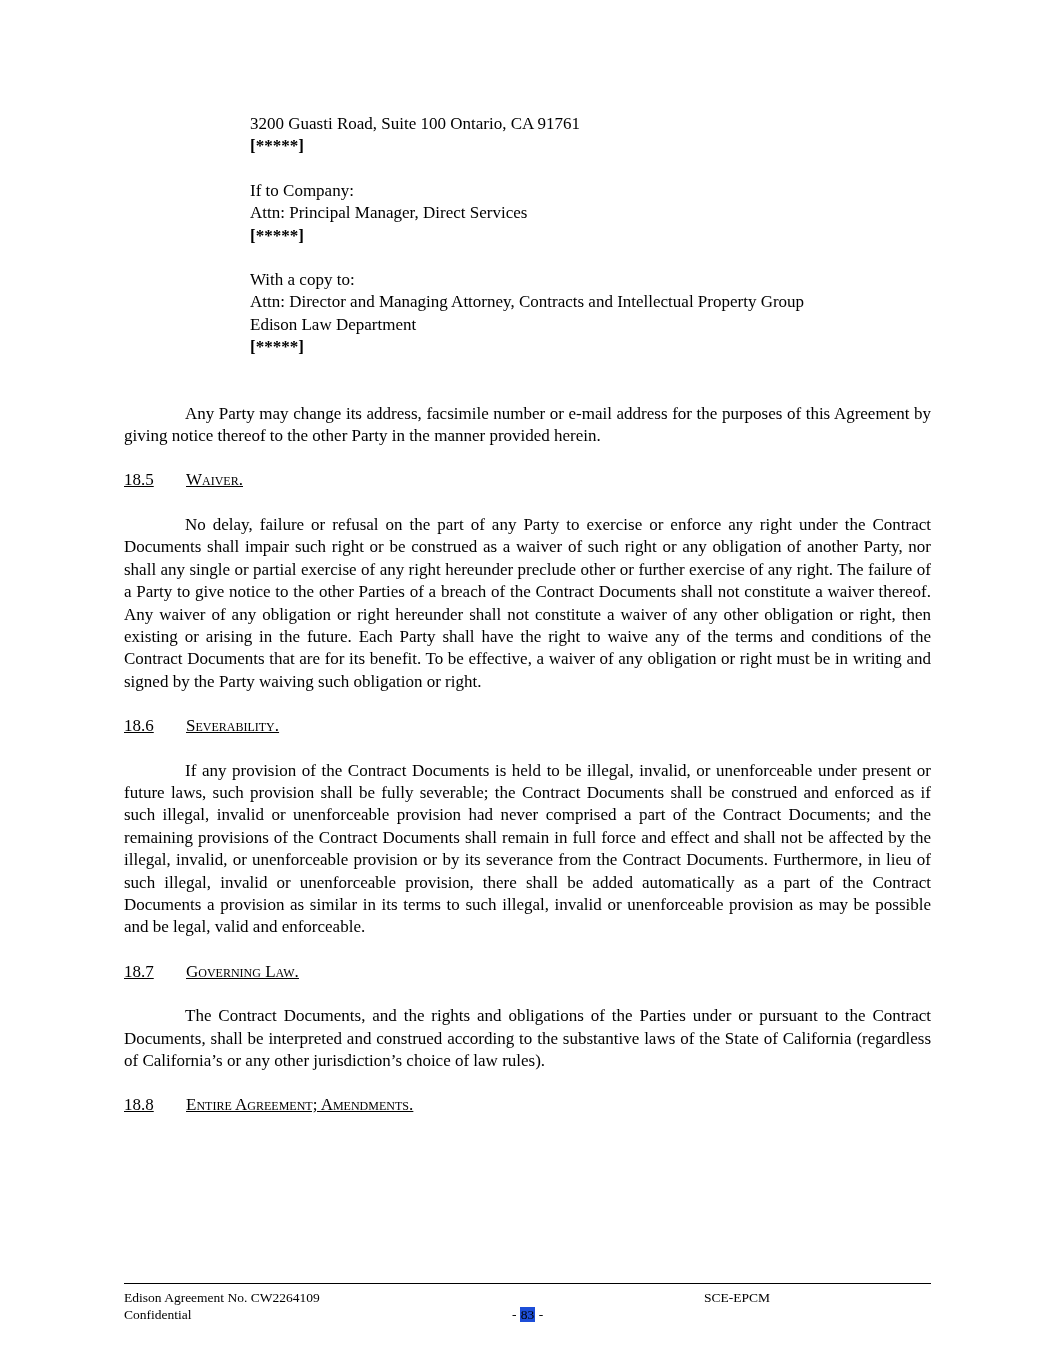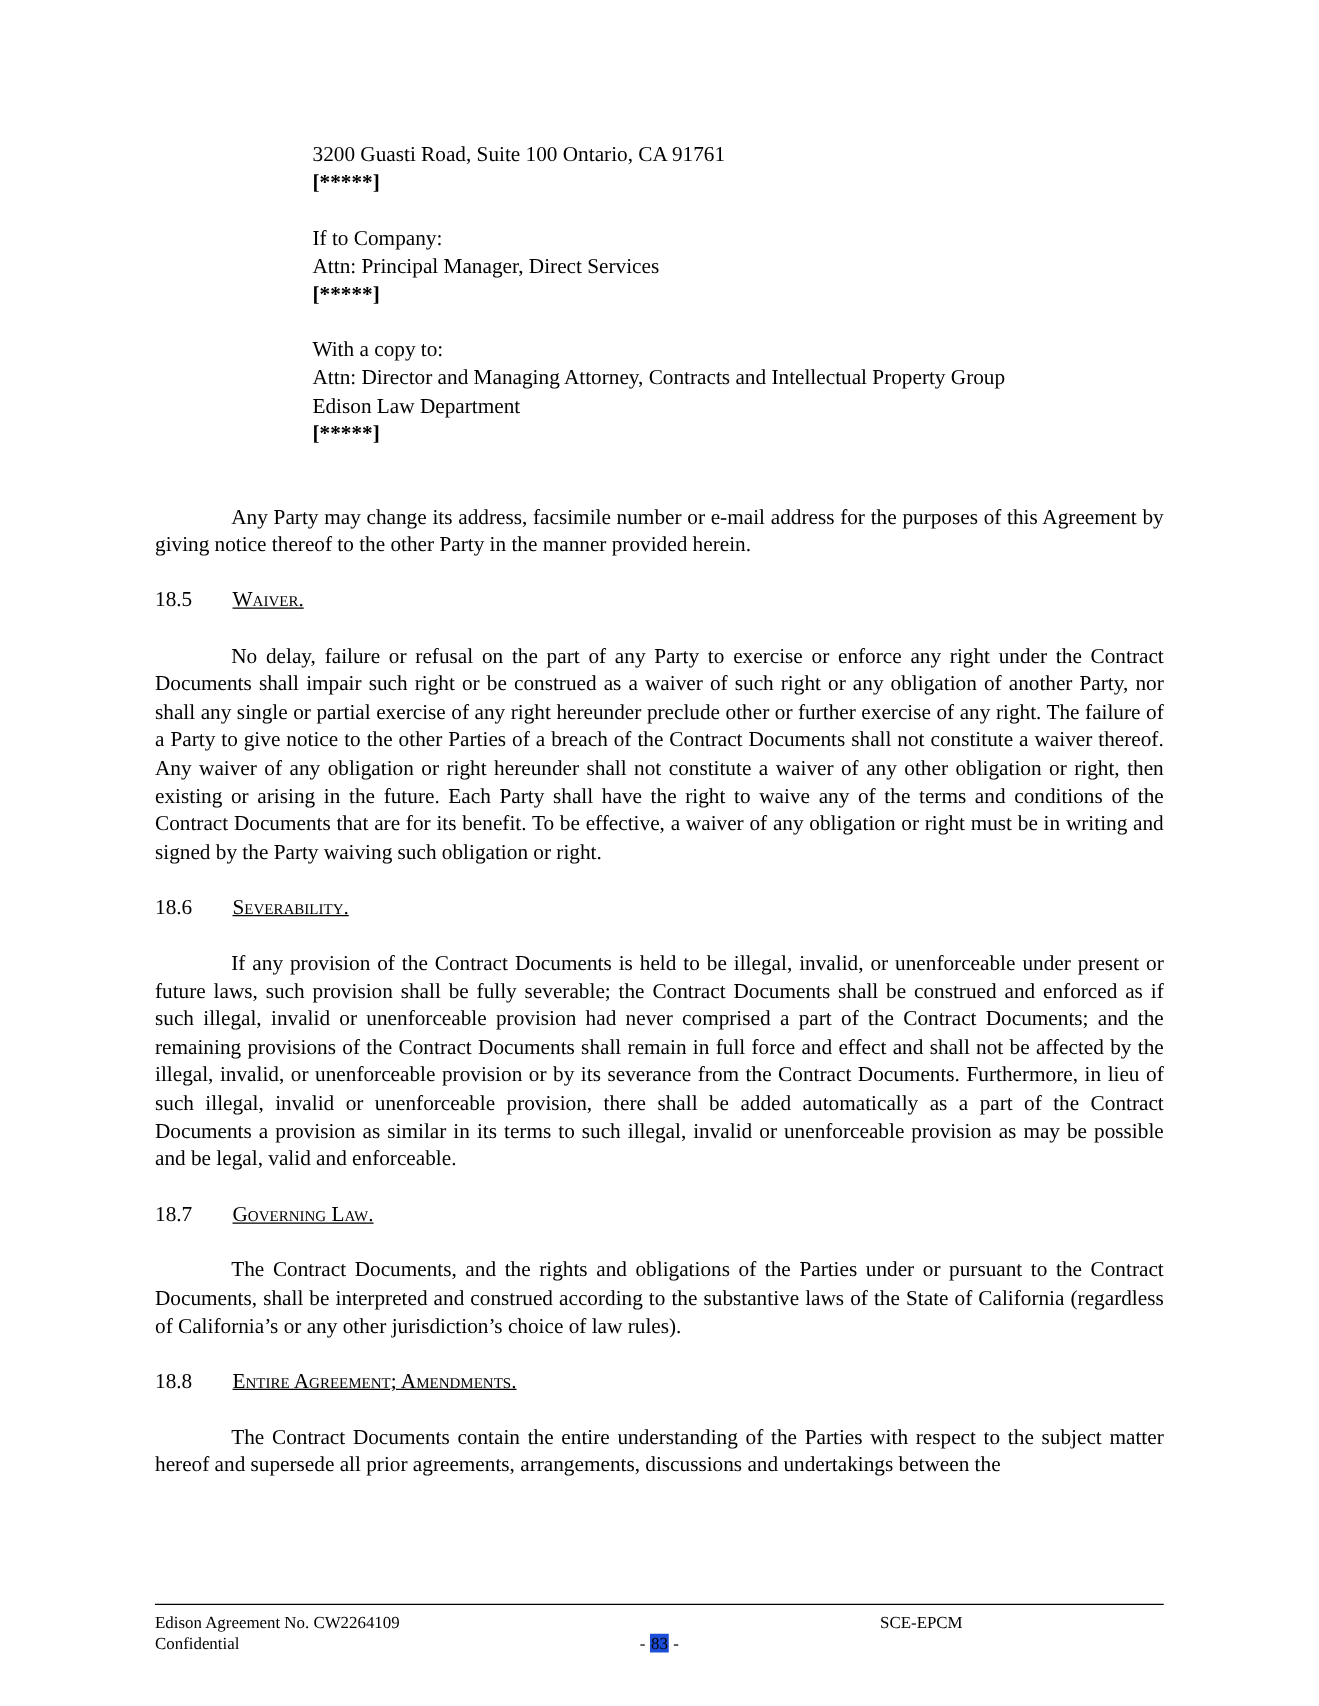--- a/index.html
+++ b/index.html
@@ -26,20 +26,21 @@
   .para {
     text-align: justify;
     text-indent: 61px;
     margin: 22px 0 0 0;
   }
   .para-first { }
   .section-head {
     margin: 22px 0 0 0;
     display: flex;
     align-items: baseline;
+    text-decoration: underline;
   }
   .sec-num { width: 62px; flex: 0 0 62px; }
   .sec-title {
     font-variant: small-caps;
     text-decoration: underline;
   }
   .footer {
     margin-top: auto;
     border-top: 1px solid #000000;
     padding-top: 5px;
@@ -97,21 +98,20 @@
   <div class="section-head">
     <span class="sec-num">18.7</span>
     <span class="sec-title">Governing Law.</span>
   </div>
   <p class="para">The Contract Documents, and the rights and obligations of the Parties under or pursuant to the Contract Documents, shall be interpreted and construed according to the substantive laws of the State of California (regardless of California’s or any other jurisdiction’s choice of law rules).</p>
 
   <div class="section-head">
     <span class="sec-num">18.8</span>
     <span class="sec-title">Entire Agreement; Amendments.</span>
   </div>
-  <p class="para">The Contract Documents contain the entire understanding of the Parties with respect to the subject matter hereof and supersede all prior agreements, arrangements, discussions and undertakings between the</p>
 
   <div class="footer">
     <div class="f-left">
       <div>Edison Agreement No. CW2264109</div>
       <div>Confidential</div>
     </div>
     <div class="f-center">
       <span>- </span><span class="pgnum">83</span><span> -</span>
     </div>
     <div class="f-right">

